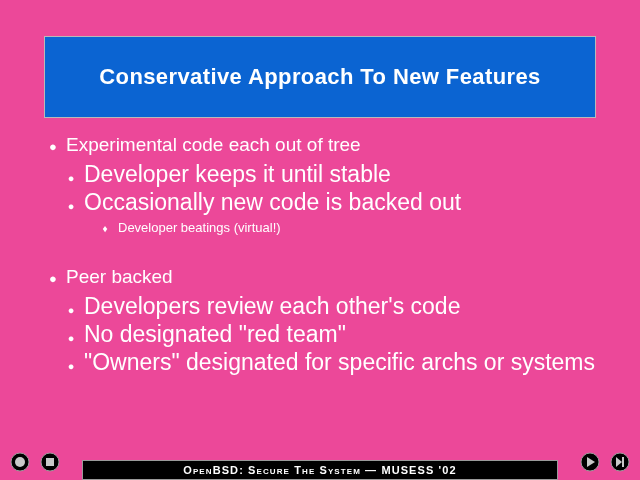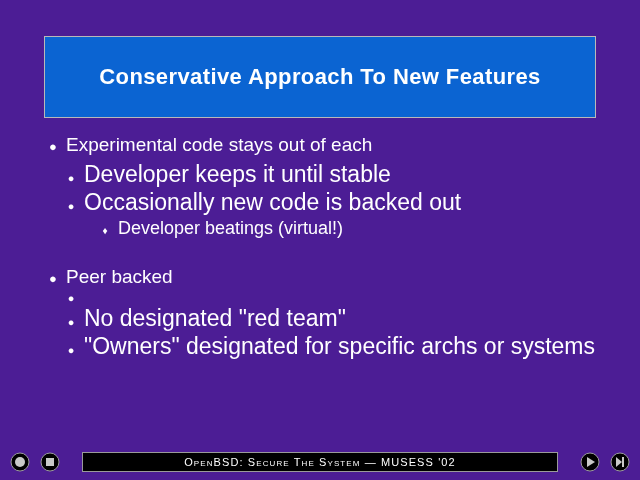--- a/index.html
+++ b/index.html
@@ -10,21 +10,21 @@
   body {
     width: 640px;
     height: 480px;
     overflow: hidden;
     font-family: "Liberation Sans", sans-serif;
   }
   .slide {
     position: relative;
     width: 640px;
     height: 480px;
-    background: #4c1d95;
+    background: #ec4899;
   }
 
   
   .title-box {
     position: absolute;
     left: 44px;
     top: 36px;
     width: 552px;
     height: 82px;
     background: #0b64d2;
@@ -97,48 +97,49 @@
   
   .lvl3 {
     padding-left: 52px;
   }
   .lvl3 .bullet {
     width: 26px;
     font-size: 10px;
     color: #ffffff;
   }
   .lvl3 .label {
-    font-size: 18px;
+    font-size: 13px;
     line-height: 24px;
   }
 
   .spacer {
     height: 22px;
   }
 
   
   .footer {
     position: absolute;
     left: 0;
     bottom: 0;
     width: 640px;
     height: 36px;
   }
   .footer-bar {
     position: absolute;
     left: 82px;
-    top: 8px;
+    top: 16px;
     width: 476px;
     height: 20px;
     border: 1px solid #9a9a9a;
     box-sizing: border-box;
     display: flex;
     align-items: center;
     justify-content: center;
     background: #000;
+    font-weight: bold;
   }
   .footer-text {
     color: #ffffff;
     font-size: 11px;
     font-variant: small-caps;
     letter-spacing: 1.1px;
     white-space: nowrap;
   }
   .nav {
     position: absolute;
@@ -158,21 +159,21 @@
 <div class="slide">
 
   <div class="title-box">
     <div class="title-text">Conservative Approach To New Features</div>
   </div>
 
   <div class="body">
 
     <div class="item lvl1">
       <span class="bullet">●</span>
-      <span class="label">Experimental code stays out of each</span>
+      <span class="label">Experimental code each out of tree</span>
     </div>
 
     <div class="item lvl2">
       <span class="bullet">●</span>
       <span class="label">Developer keeps it until stable</span>
     </div>
 
     <div class="item lvl2">
       <span class="bullet">●</span>
       <span class="label">Occasionally new code is backed out</span>
@@ -185,20 +186,21 @@
 
     <div class="spacer"></div>
 
     <div class="item lvl1">
       <span class="bullet">●</span>
       <span class="label">Peer backed</span>
     </div>
 
     <div class="item lvl2">
       <span class="bullet">●</span>
+      <span class="label">Developers review each other's code</span>
     </div>
 
     <div class="item lvl2">
       <span class="bullet">●</span>
       <span class="label">No designated "red team"</span>
     </div>
 
     <div class="item lvl2">
       <span class="bullet">●</span>
       <span class="label">"Owners" designated for specific archs or systems</span>

